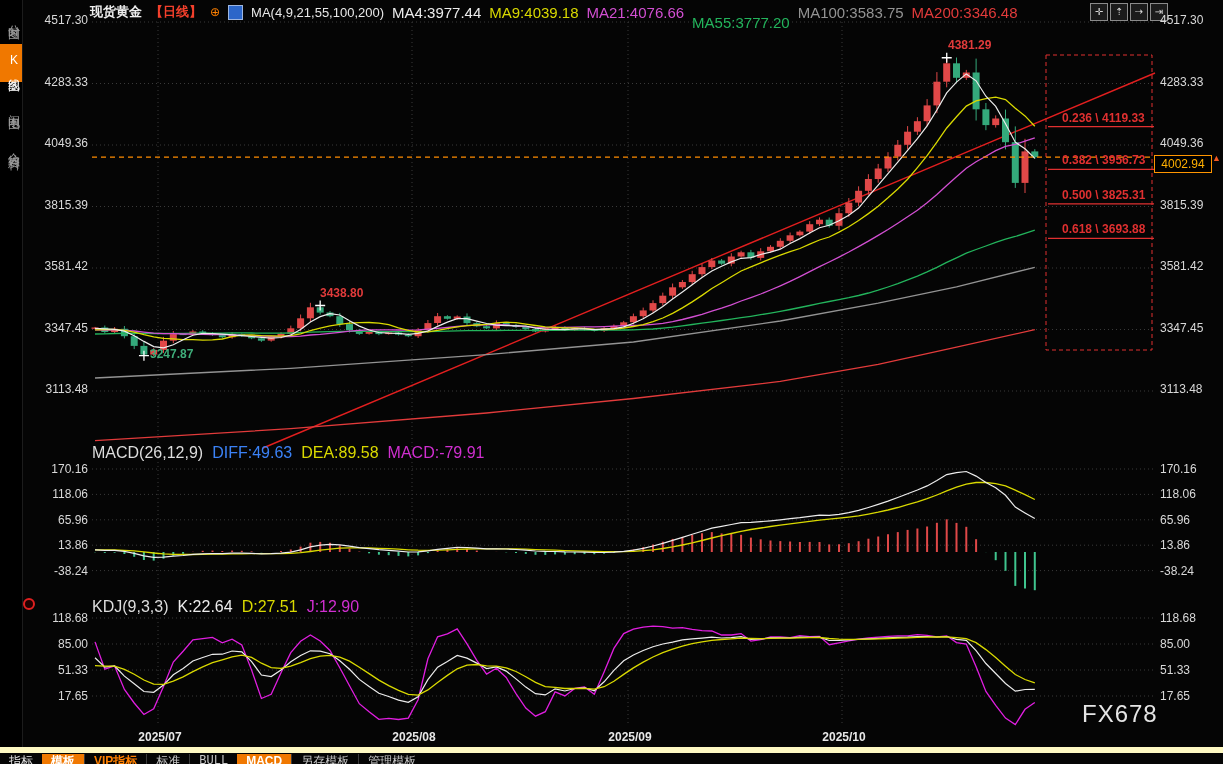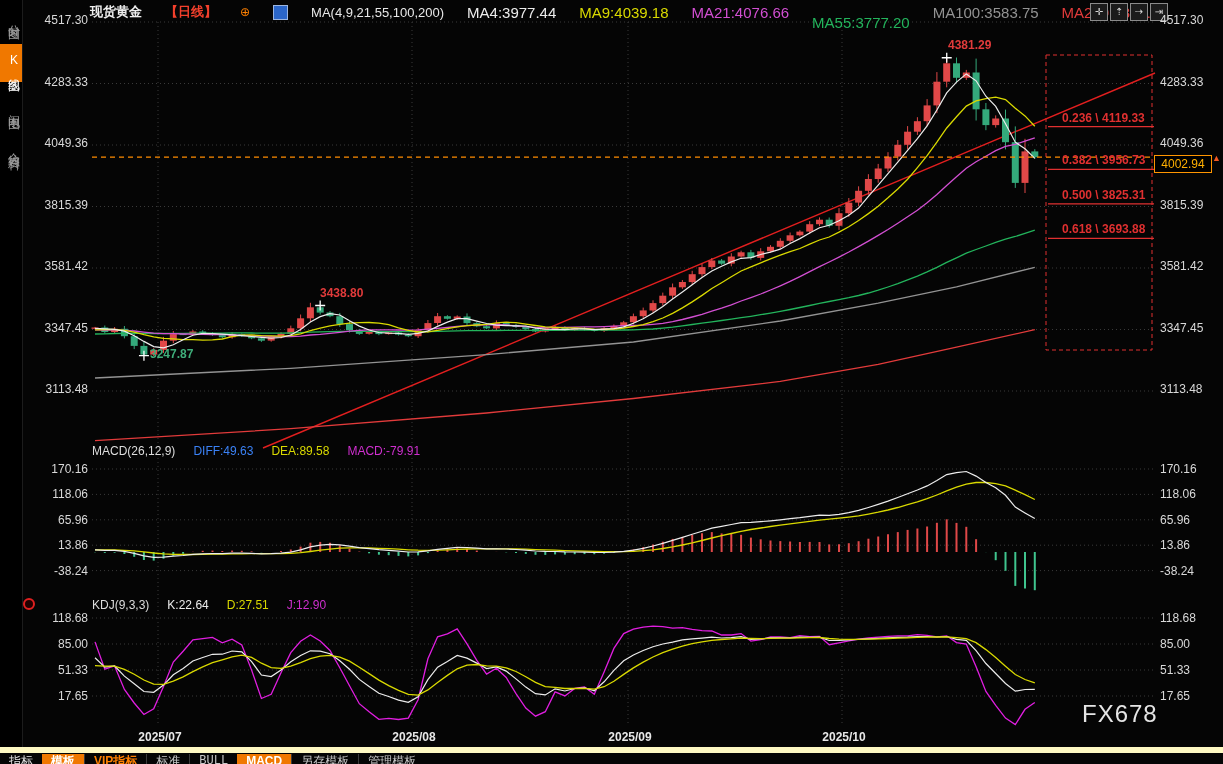--- a/index.html
+++ b/index.html
@@ -5,40 +5,40 @@
   html,body{margin:0;padding:0;background:#000;width:1223px;height:764px;overflow:hidden;
     font-family:"Liberation Sans","DejaVu Sans",sans-serif;-webkit-font-smoothing:antialiased;}
   #app{position:relative;width:1223px;height:764px;background:#050505;color:#ddd;}
   
   #sidebar{position:absolute;left:0;top:0;width:22px;height:748px;background:#000;border-right:1px solid #1c1c1c;}
   .side-item{writing-mode:vertical-rl;text-orientation:upright;color:#9a9a9a;font-size:12px;
     letter-spacing:2px;padding:9px 0;width:22px;text-align:center;margin-top:14px;cursor:pointer;}
   .side-item.active{background:#f07800;color:#fff;}
   .side-item:first-child{margin-top:6px;}
   
-  #topbar{position:absolute;left:90px;top:3px;height:18px;display:flex;align-items:center;gap:23px;font-size:13px;white-space:nowrap;}
+  #topbar{position:absolute;left:90px;top:3px;height:18px;display:flex;align-items:center;gap:8px;font-size:13px;white-space:nowrap;}
   .t-sym{color:#eee;font-weight:bold;}
   .t-per{color:#f4402c;font-weight:bold;}
   .t-plus{color:#ff8000;font-size:12px;}
   .chart-ico{width:13px;height:13px;background:#2b66c9;border:1px solid #9db6e0;display:inline-block;}
   .ma-lab{color:#e8e8e8;}
   .mv{font-size:15px;}
   
   #tools{position:absolute;left:1090px;top:3px;display:flex;gap:2px;}
   .tool{width:16px;height:16px;border:1px solid #8a8a8a;background:#1b1b1b;color:#d8d8d8;
     font-size:10px;line-height:15px;text-align:center;cursor:pointer;}
   
   .axlab{position:absolute;font-size:12px;color:#d9d9d9;height:14px;line-height:14px;}
   .axlab.left{width:62px;text-align:right;left:26px;}
   .axlab.right{left:1160px;text-align:left;}
   .ann{position:absolute;font-size:12px;font-weight:bold;white-space:nowrap;}
   .fiblab{position:absolute;font-size:12px;font-weight:bold;color:#e03030;white-space:nowrap;}
   .datelab{position:absolute;top:730px;font-size:12px;font-weight:bold;color:#e8e8e8;width:60px;text-align:center;}
   
-  .ind-head{position:absolute;left:92px;font-size:12px;display:flex;gap:18px;white-space:nowrap;}
+  .ind-head{position:absolute;left:92px;font-size:16px;display:flex;gap:9px;white-space:nowrap;}
   
   #ptag{position:absolute;left:1154px;top:155px;width:56px;height:16px;border:1px solid #ff9500;
     background:#000;color:#ffaf00;font-size:12px;text-align:center;line-height:16px;}
   #ptag-arrow{position:absolute;left:1212px;top:153px;color:#f25822;font-size:9px;}
   
   #reddot{position:absolute;left:23px;top:598px;width:8px;height:8px;border:2px solid #e02020;border-radius:50%;background:#200;}
   
   #daterow{position:absolute;left:0;top:727px;width:1223px;height:20px;border-top:1px solid #242424;background:#000;}
   #period{position:absolute;left:35px;top:3px;color:#ff7f00;font-weight:bold;font-size:13px;}
   #period .tri{font-size:9px;}

